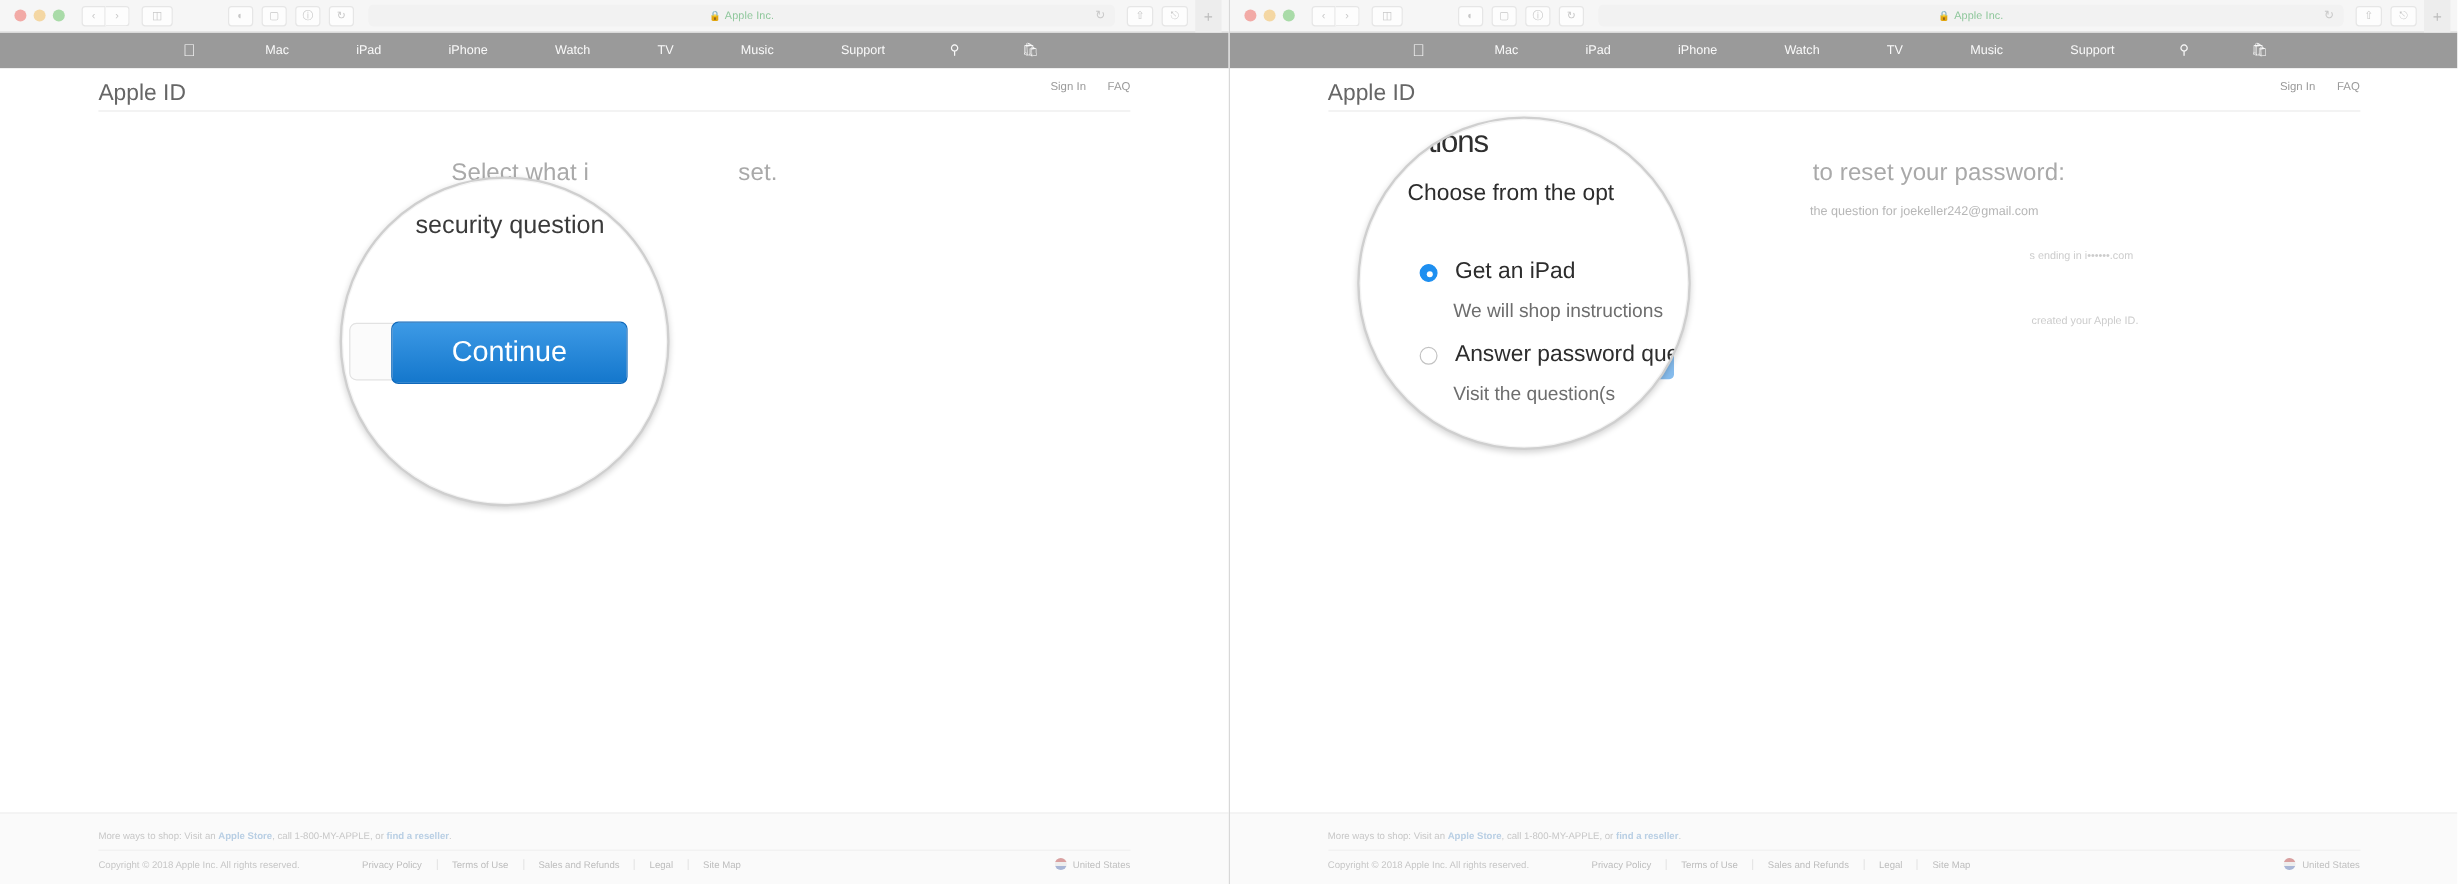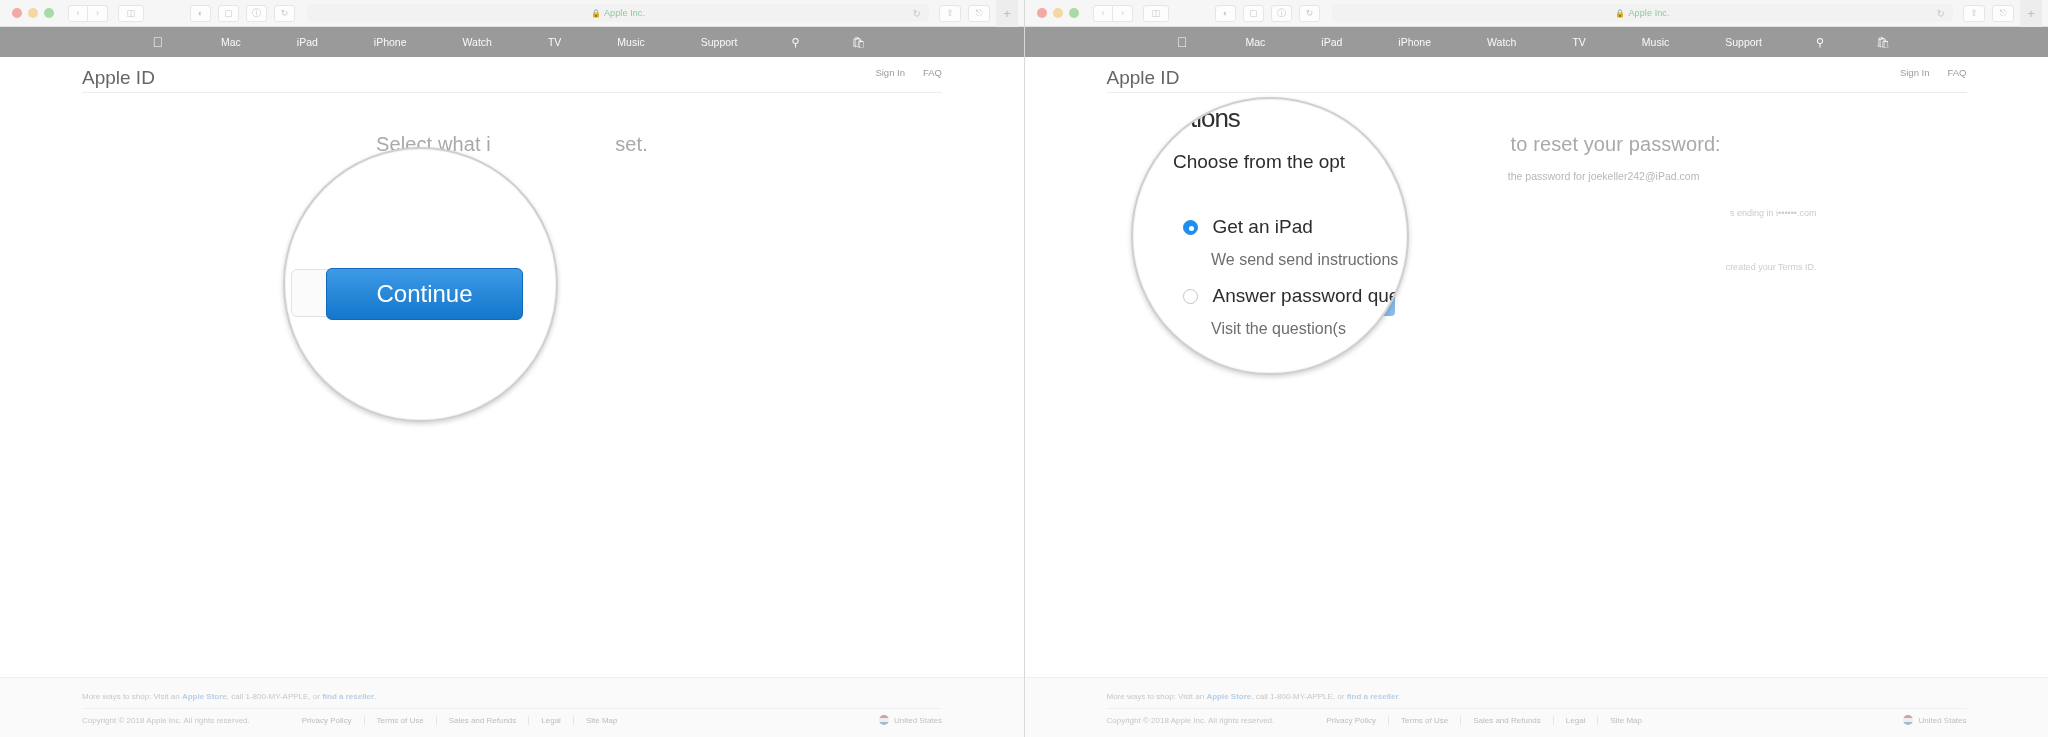--- a/index.html
+++ b/index.html
@@ -104,21 +104,21 @@
 
   .content { position: relative; padding-top: 40px; text-align: center; }
   .headline {
     font-size: 20px; color: #a9a9a9; font-weight: 400;
     letter-spacing: .1px;
   }
   .headline.right-head { font-size: 20px; }
   .subline { font-size: 10.5px; color: #b7b7b7; margin-top: 14px; }
 
   
-  .options { width: 560px; margin: 26px auto 0; text-align: right; padding-left: 160px; }
+  .options { width: 560px; margin: 26px auto 0; text-align: center; padding-left: 160px; }
   .opt-row { margin-bottom: 18px; }
   .opt-desc { font-size: 9px; color: #cccccc; margin-top: 4px; margin-left: 18px; }
 
   .cta-wrap { margin-top: 10px; padding-left: 160px; text-align: left; }
   .cta {
     display: inline-block;
     background: #86bced;
     color: #ffffff;
     font-size: 10.5px;
     padding: 7px 22px;
@@ -278,20 +278,21 @@
       </div>
 
       <div class="content">
         <div class="headline">
           <span>Select what i</span><span style="opacity:0">&nbsp;&nbsp;&nbsp;&nbsp;&nbsp;&nbsp;&nbsp;&nbsp;&nbsp;&nbsp;&nbsp;&nbsp;&nbsp;&nbsp;&nbsp;&nbsp;&nbsp;&nbsp;&nbsp;&nbsp;&nbsp;&nbsp;</span><span>set.</span>
         </div>
       </div>
 
       <div class="lens lens-left">
         <div class="lens-inner">
+          <div class="lens-text">security question</div>
           <div class="lens-field"></div>
           <div class="lens-btn">Continue</div>
         </div>
       </div>
 
       <div class="footer">
         <div class="footer-inner">
           <div class="foot-row1"><span>More ways to shop: Visit an </span><a href="#">Apple Store</a><span>, call 1-800-MY-APPLE, or </span><a href="#">find a reseller</a><span>.</span></div>
           <div class="foot-rule"></div>
           <div class="foot-row2">
@@ -366,47 +367,47 @@
           <span>Sign In</span>
           <span>FAQ</span>
         </span>
       </div>
 
       <div class="content">
         <div class="headline right-head">
           <span style="opacity:0">&nbsp;&nbsp;&nbsp;&nbsp;&nbsp;&nbsp;&nbsp;&nbsp;&nbsp;&nbsp;&nbsp;&nbsp;&nbsp;&nbsp;&nbsp;&nbsp;&nbsp;&nbsp;&nbsp;&nbsp;&nbsp;&nbsp;&nbsp;&nbsp;&nbsp;&nbsp;&nbsp;&nbsp;</span><span>to reset your password:</span>
         </div>
         <div class="subline">
-          <span style="opacity:0">&nbsp;&nbsp;&nbsp;&nbsp;&nbsp;&nbsp;&nbsp;&nbsp;&nbsp;&nbsp;&nbsp;&nbsp;&nbsp;&nbsp;&nbsp;&nbsp;&nbsp;&nbsp;&nbsp;&nbsp;&nbsp;&nbsp;&nbsp;&nbsp;&nbsp;&nbsp;&nbsp;&nbsp;&nbsp;&nbsp;&nbsp;&nbsp;&nbsp;&nbsp;&nbsp;&nbsp;&nbsp;&nbsp;&nbsp;&nbsp;&nbsp;&nbsp;&nbsp;&nbsp;&nbsp;&nbsp;</span><span>the password for joekeller242@iPad.com</span>
+          <span style="opacity:0">&nbsp;&nbsp;&nbsp;&nbsp;&nbsp;&nbsp;&nbsp;&nbsp;&nbsp;&nbsp;&nbsp;&nbsp;&nbsp;&nbsp;&nbsp;&nbsp;&nbsp;&nbsp;&nbsp;&nbsp;&nbsp;&nbsp;&nbsp;&nbsp;&nbsp;&nbsp;&nbsp;&nbsp;&nbsp;&nbsp;&nbsp;&nbsp;&nbsp;&nbsp;&nbsp;&nbsp;&nbsp;&nbsp;&nbsp;&nbsp;&nbsp;&nbsp;&nbsp;&nbsp;&nbsp;&nbsp;</span><span>the question for joekeller242@gmail.com</span>
         </div>
 
         <div class="options">
           <div class="opt-row">
             <div class="opt-desc" style="margin-left:236px">s ending in i••••••.com</div>
           </div>
           <div class="opt-row">
-            <div class="opt-desc" style="margin-top:44px;margin-left:242px">created your Terms ID.</div>
+            <div class="opt-desc" style="margin-top:44px;margin-left:242px">created your Apple ID.</div>
           </div>
         </div>
 
         <div class="cta-wrap">
           <button class="cta" style="margin-left:124px">Continue</button>
         </div>
       </div>
 
       <div class="lens lens-right">
         <div class="lens-inner">
           <div class="lens-clip-top">options</div>
           <div class="lens-head">Choose from the opt</div>
 
           <div class="lens-opt one">
             <span class="radio on"></span>
             <span class="lens-opt-label">Get an iPad</span>
           </div>
-          <div class="lens-opt-desc one">We send send instructions</div>
+          <div class="lens-opt-desc one">We will shop instructions</div>
 
           <div class="lens-opt two">
             <span class="radio"></span>
             <span class="lens-opt-label">Answer password que</span>
           </div>
           <div class="lens-opt-desc two">Visit the question(s</div>
         </div>
       </div>
 
       <div class="footer">

